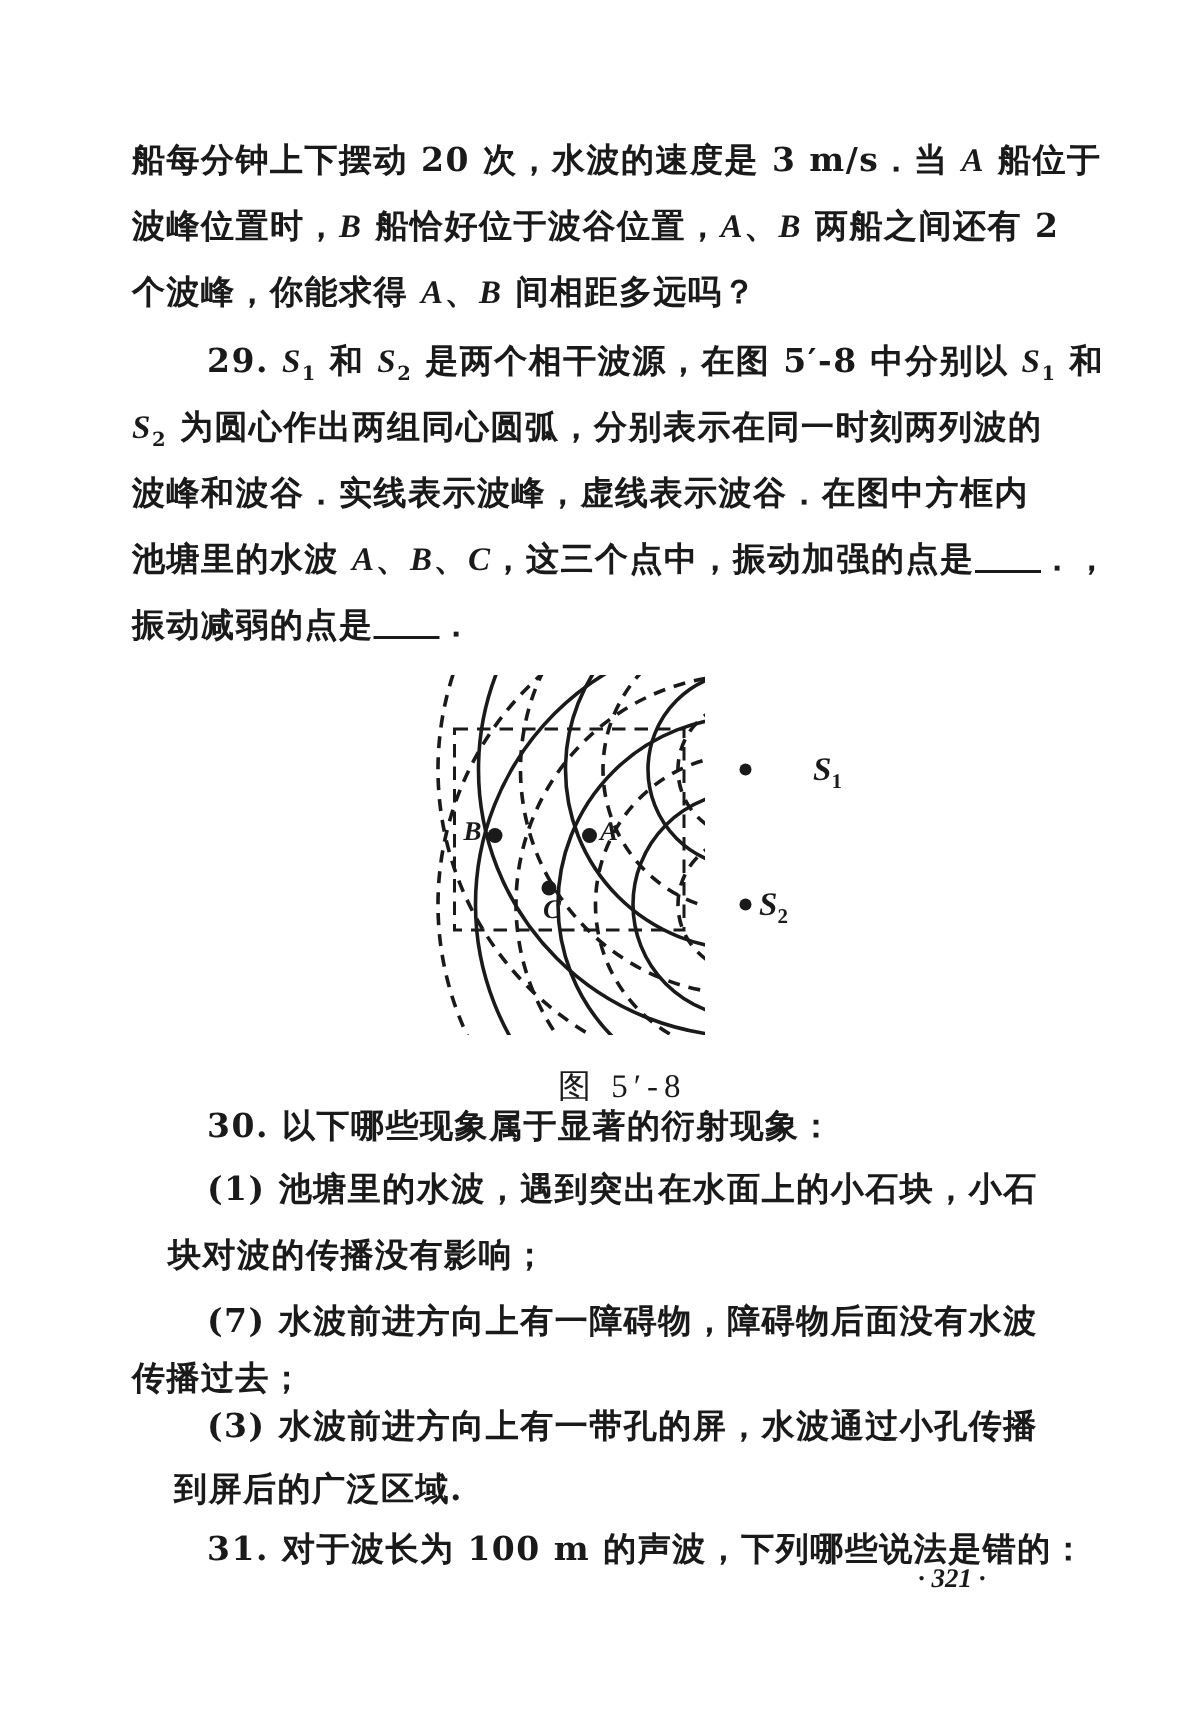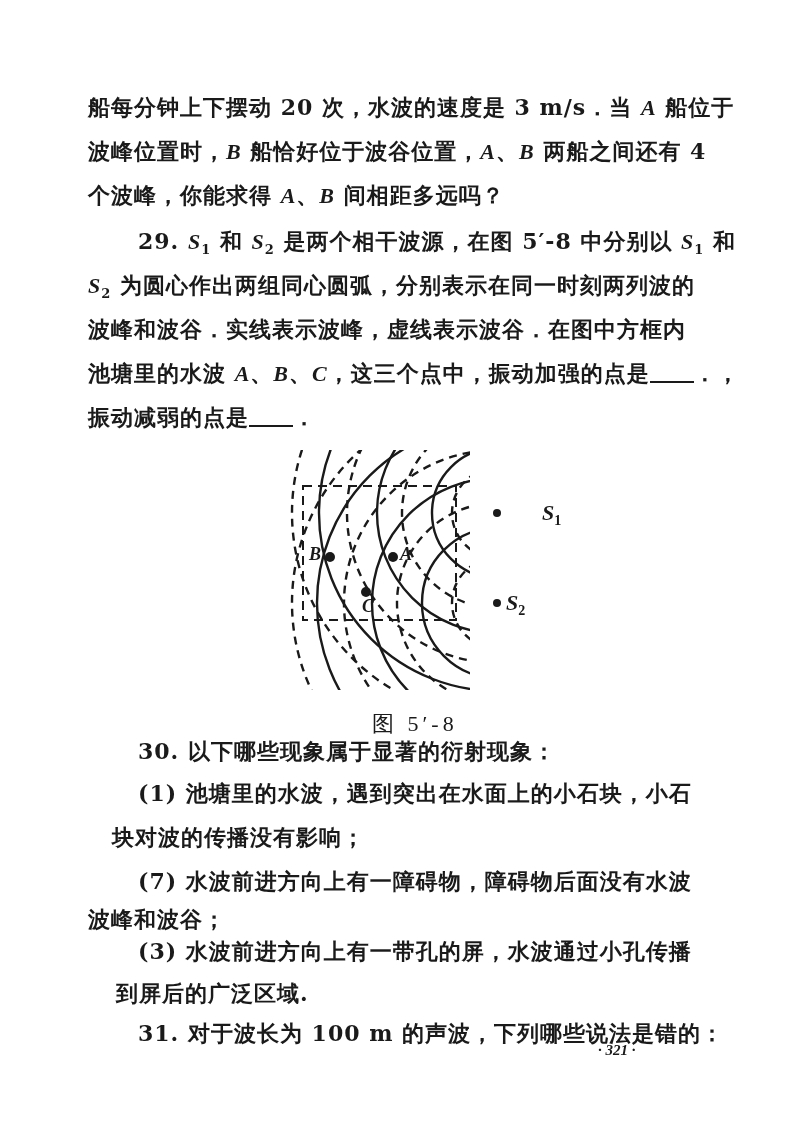--- a/index.html
+++ b/index.html
@@ -9,30 +9,30 @@
   }
   .line {
     position: absolute; font-size: 22px; line-height: 30px; white-space: nowrap;
     font-weight: bold; letter-spacing: 1px;
   }
   .it { font-style: italic; font-family: "Liberation Serif", serif; font-weight: bold; }
   sub { font-size: 13px; }
   .blank { display: inline-block; width: 44px; border-bottom: 2px solid #1a1a1a; height: 20px; vertical-align: -2px; }
   #figure { position: absolute; left: 280px; top: 450px; width: 280px; height: 260px; }
   .caption { position: absolute; left: 372px; top: 712px; font-size: 22px; line-height: 24px; font-family: "Liberation Serif", serif; letter-spacing: 4px; }
-  .pagenum { position: absolute; left: 598px; top: 1042px; font-size: 15px; font-weight: bold; font-style: italic; font-family: "Liberation Serif", serif; }
+  .pagenum { position: absolute; left: 612px; top: 1042px; font-size: 18px; font-weight: bold; font-style: italic; font-family: "Liberation Serif", serif; }
 </style>
 </head>
 <body>
 
 <div class="line" data-name="q28-line-1" style="left:88px; top:92px;">
   <span data-name="text">船每分钟上下摆动 20 次，水波的速度是 3 m/s．当 </span><span class="it" data-name="var-A">A</span><span data-name="text"> 船位于</span>
 </div>
 <div class="line" data-name="q28-line-2" style="left:88px; top:136px;">
-  <span data-name="text">波峰位置时，</span><span class="it" data-name="var-B">B</span><span data-name="text"> 船恰好位于波谷位置，</span><span class="it" data-name="var-A">A</span><span data-name="text">、</span><span class="it" data-name="var-B">B</span><span data-name="text"> 两船之间还有 4</span>
+  <span data-name="text">波峰位置时，</span><span class="it" data-name="var-B">B</span><span data-name="text"> 船恰好位于波谷位置，</span><span class="it" data-name="var-A">A</span><span data-name="text">、</span><span class="it" data-name="var-B">B</span><span data-name="text"> 两船之间还有 2</span>
 </div>
 <div class="line" data-name="q28-line-3" style="left:88px; top:180px;">
   <span data-name="text">个波峰，你能求得 </span><span class="it" data-name="var-A">A</span><span data-name="text">、</span><span class="it" data-name="var-B">B</span><span data-name="text"> 间相距多远吗？</span>
 </div>
 
 <div class="line" data-name="q29-line-1" style="left:138px; top:226px;">
   <span data-name="question-number">29. </span><span class="it" data-name="var-S">S</span><sub data-name="subscript">1</sub><span data-name="text"> 和 </span><span class="it" data-name="var-S">S</span><sub data-name="subscript">2</sub><span data-name="text"> 是两个相干波源，在图 5′-8 中分别以 </span><span class="it" data-name="var-S">S</span><sub data-name="subscript">1</sub><span data-name="text"> 和</span>
 </div>
 <div class="line" data-name="q29-line-2" style="left:88px; top:270px;">
   <span class="it" data-name="var-S">S</span><sub data-name="subscript">2</sub><span data-name="text"> 为圆心作出两组同心圆弧，分别表示在同一时刻两列波的</span>
@@ -84,21 +84,21 @@
   <div style="position:absolute; left:82px; top:146px; font:italic bold 18px 'Liberation Serif', serif;" data-name="label-C">C</div>
   <div style="position:absolute; left:226px; top:50px; font:italic bold 22px 'Liberation Serif', serif;margin-left:36px;" data-name="label-S1"><span data-name="var-S">S</span><sub style="font-style:normal;font-size:14px;" data-name="subscript">1</sub></div>
   <div style="position:absolute; left:226px; top:140px; font:italic bold 22px 'Liberation Serif', serif;" data-name="label-S2"><span data-name="var-S">S</span><sub style="font-style:normal;font-size:14px;" data-name="subscript">2</sub></div>
 </div>
 <div class="caption" data-name="figure-caption">图 5′-8</div>
 
 <div class="line" data-name="q30-title" style="left:138px; top:750px;">30. 以下哪些现象属于显著的衍射现象：</div>
 <div class="line" data-name="q30-item1-line1" style="left:138px; top:796px;">(1) 池塘里的水波，遇到突出在水面上的小石块，小石</div>
 <div class="line" data-name="q30-item1-line2" style="left:88px; top:840px;margin-left:24px;">块对波的传播没有影响；</div>
 <div class="line" data-name="q30-item2-line1" style="left:138px; top:884px;">(7) 水波前进方向上有一障碍物，障碍物后面没有水波</div>
-<div class="line" data-name="q30-item2-line2" style="left:88px; top:904px;">波峰和波谷；</div>
+<div class="line" data-name="q30-item2-line2" style="left:88px; top:904px;">传播过去；</div>
 <div class="line" data-name="q30-item3-line1" style="left:138px; top:948px;">(3) 水波前进方向上有一带孔的屏，水波通过小孔传播</div>
 <div class="line" data-name="q30-item3-line2" style="left:88px; top:992px;margin-left:28px;">到屏后的广泛区域.</div>
 
 <div class="line" data-name="q31-title" style="left:138px; top:1014px;">31. 对于波长为 100 m 的声波，下列哪些说法是错的：</div>
 
 <div class="pagenum" data-name="page-number">· 321 ·</div>
 
 <style>
   
   [data-name="q30-item2-line2"] { top: 904px !important; }

